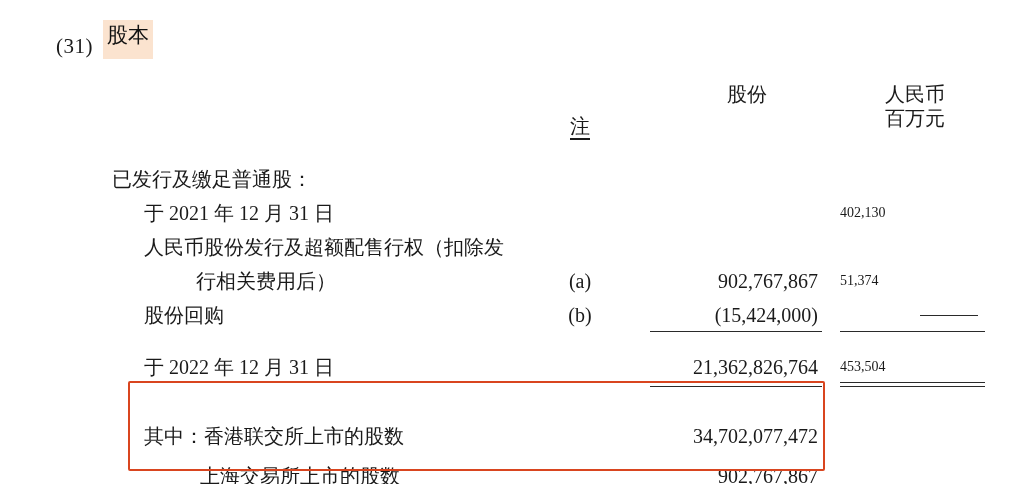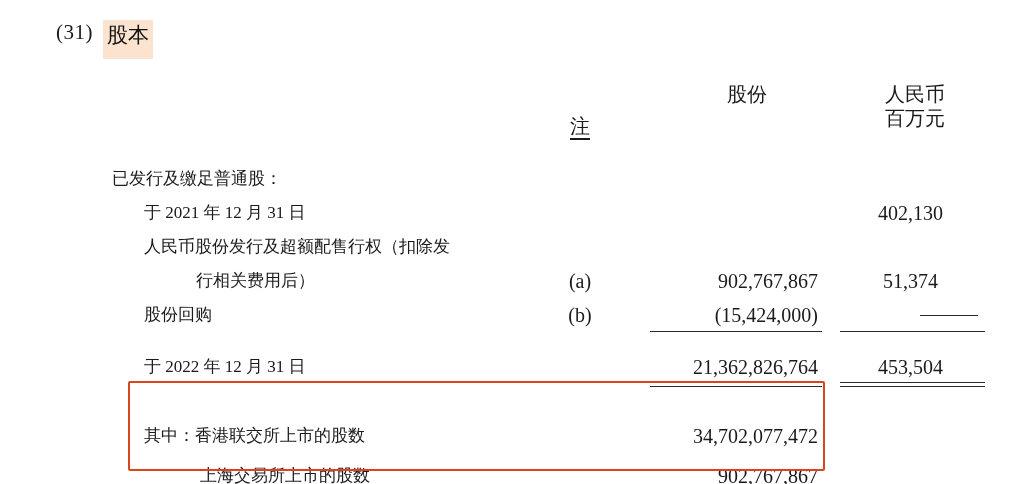--- a/index.html
+++ b/index.html
@@ -20,21 +20,21 @@
     width: 1034px;
     height: 484px;
   }
 
   
   .section-head {
     position: absolute;
     top: 20px;
     left: 56px;
     display: flex;
-    align-items: flex-start;
+    align-items: flex-end;
     gap: 10px;
     font-size: 21px;
   }
   .section-num {
     font-size: 21px;
     color: #1a1a1a;
     letter-spacing: 0.5px;
   }
   .section-title {
     font-size: 21px;
@@ -77,21 +77,21 @@
     left: 0;
     width: 1034px;
   }
   .row {
     position: relative;
     height: 34px;
   }
   .cell-label {
     position: absolute;
     left: 112px;
-    font-size: 17px;
+    font-size: 20px;
     white-space: nowrap;
     line-height: 34px;
   }
   .cell-label.indent1 { left: 144px; }
   .cell-label.indent2 { left: 156px; margin-left: 40px; }
   .cell-note {
     position: absolute;
     left: 540px;
     width: 80px;
     text-align: center;
@@ -105,22 +105,22 @@
     text-align: right;
     font-size: 20px;
     line-height: 34px;
     padding-right: 4px;
     box-sizing: border-box;
   }
   .cell-rmb {
     position: absolute;
     left: 840px;
     width: 145px;
-    text-align: center;
-    font-size: 20px;
+    text-align: left;
+    font-size: 14px;
     line-height: 34px;
     padding-right: 4px;
     box-sizing: border-box;
     font-family: Liberation Serif, serif;
   }
 
   
   .rule {
     position: absolute;
     height: 1px;

